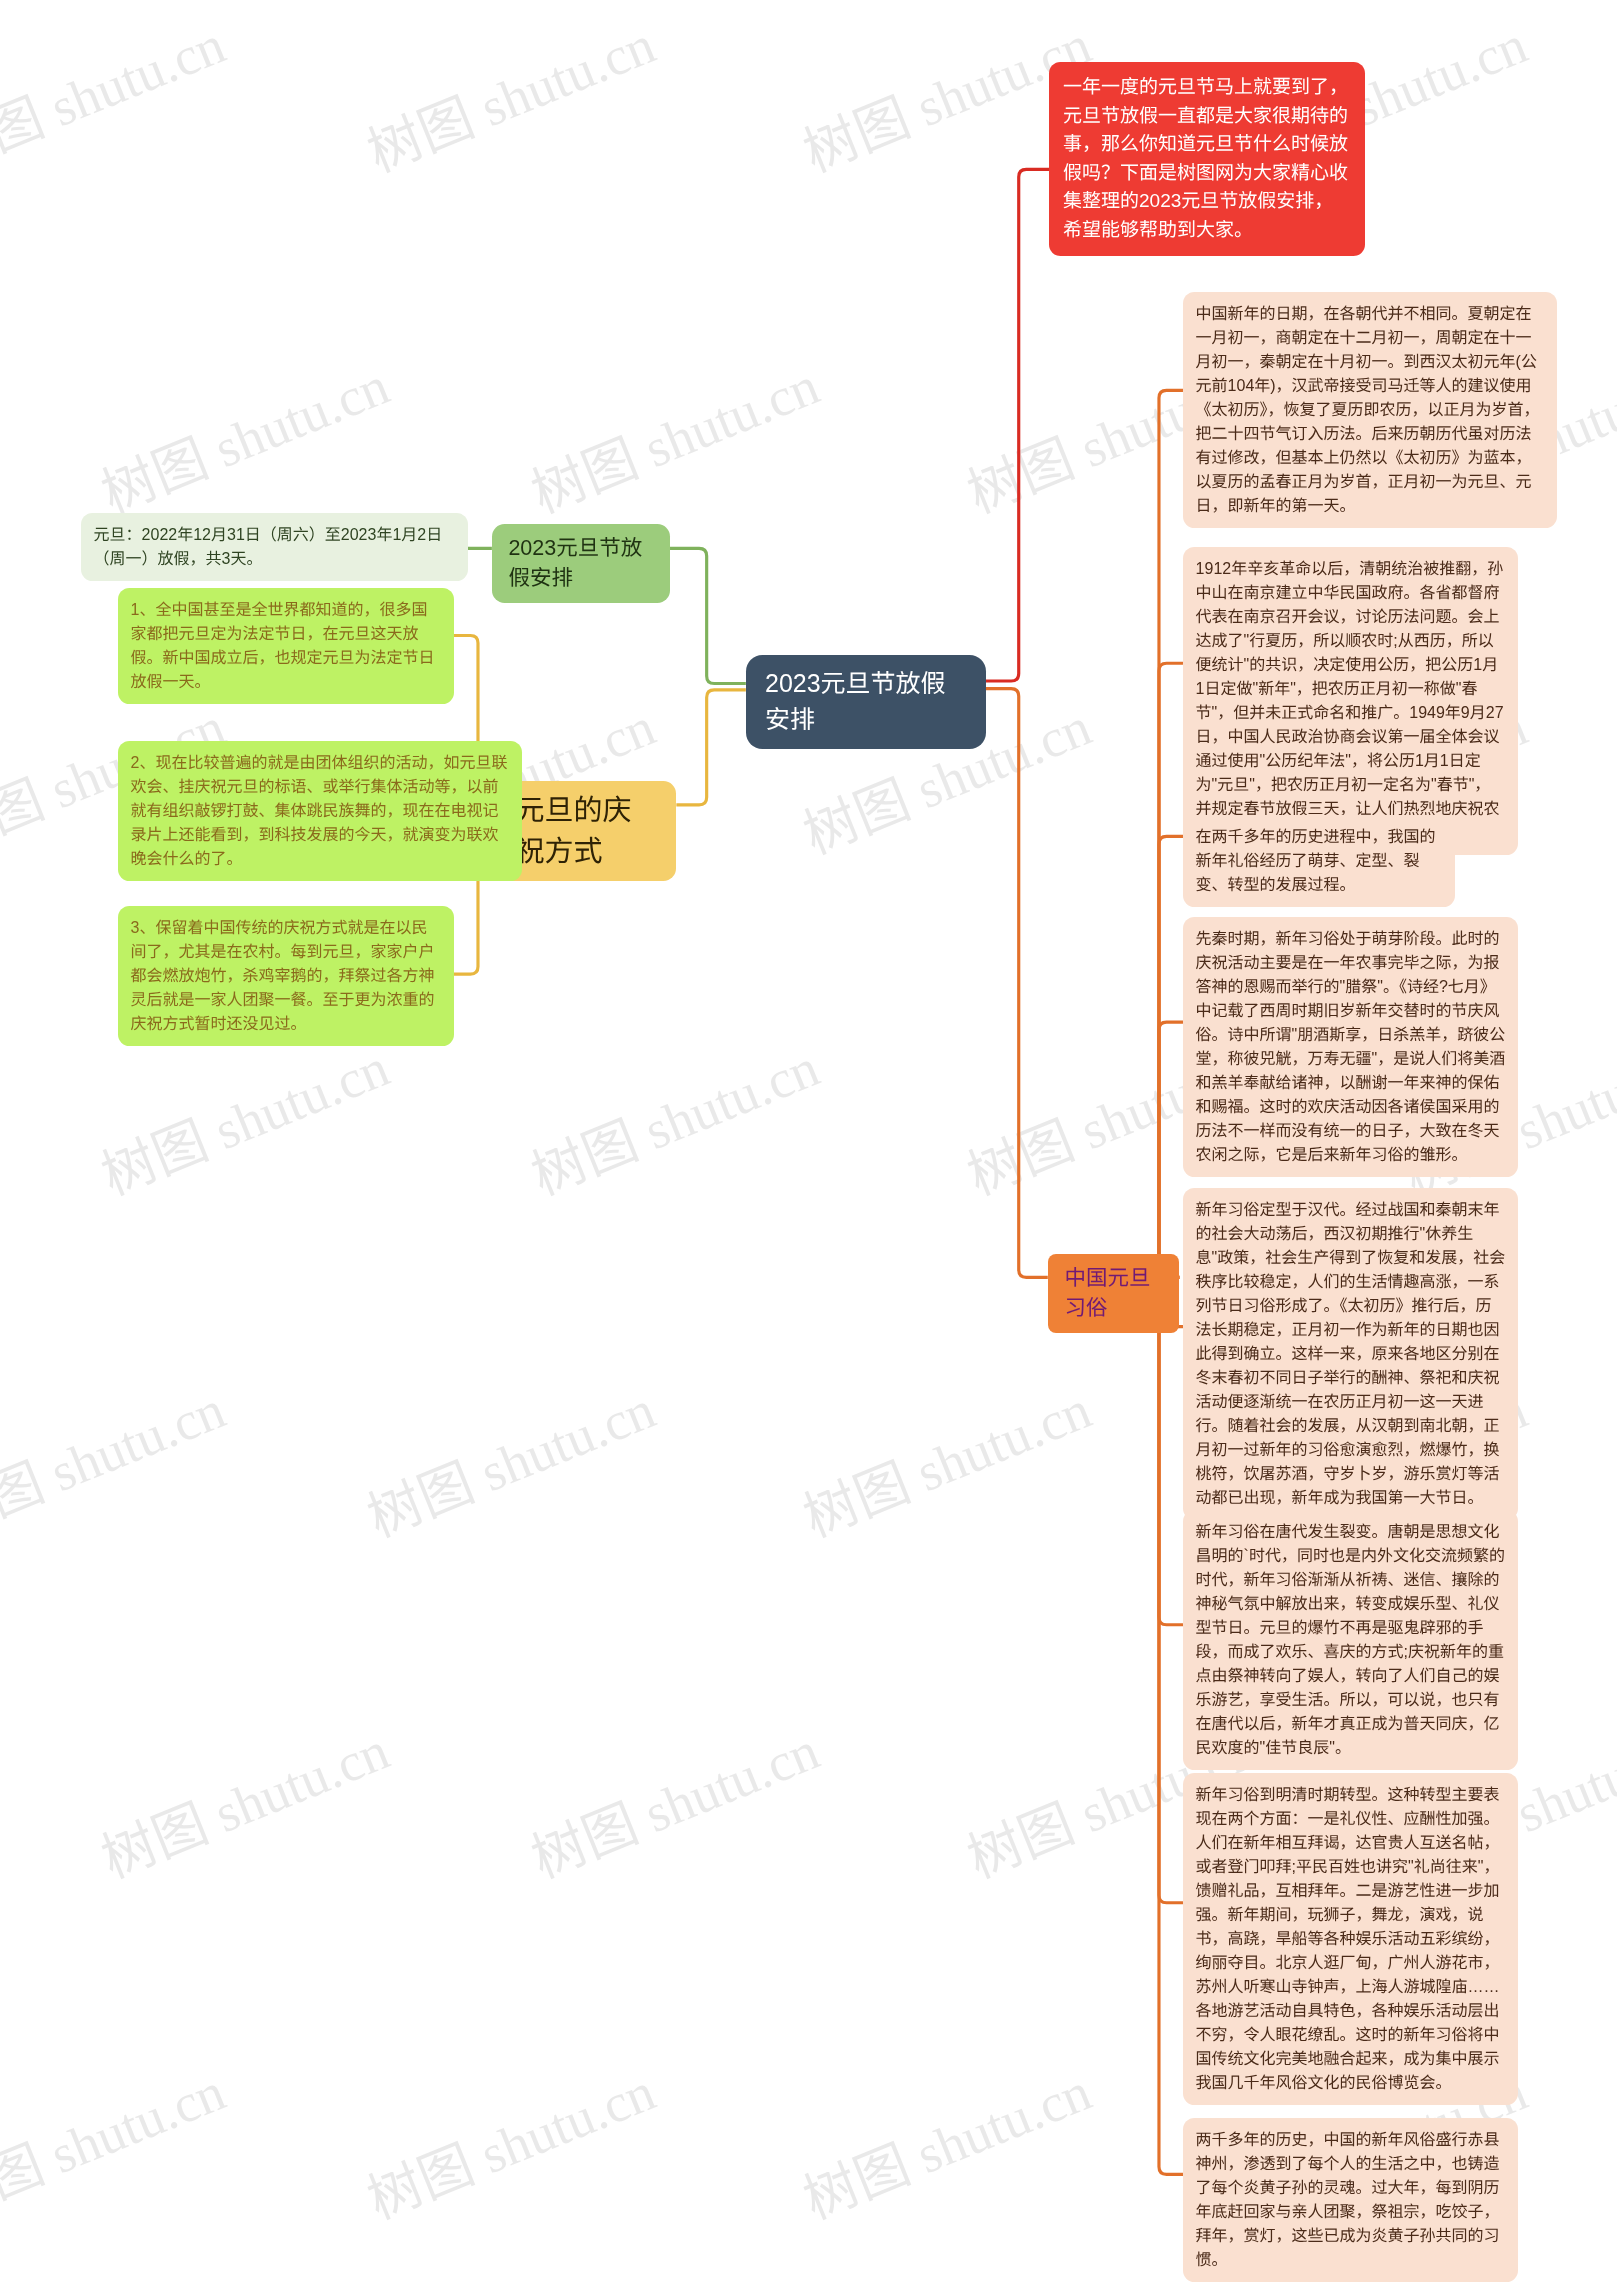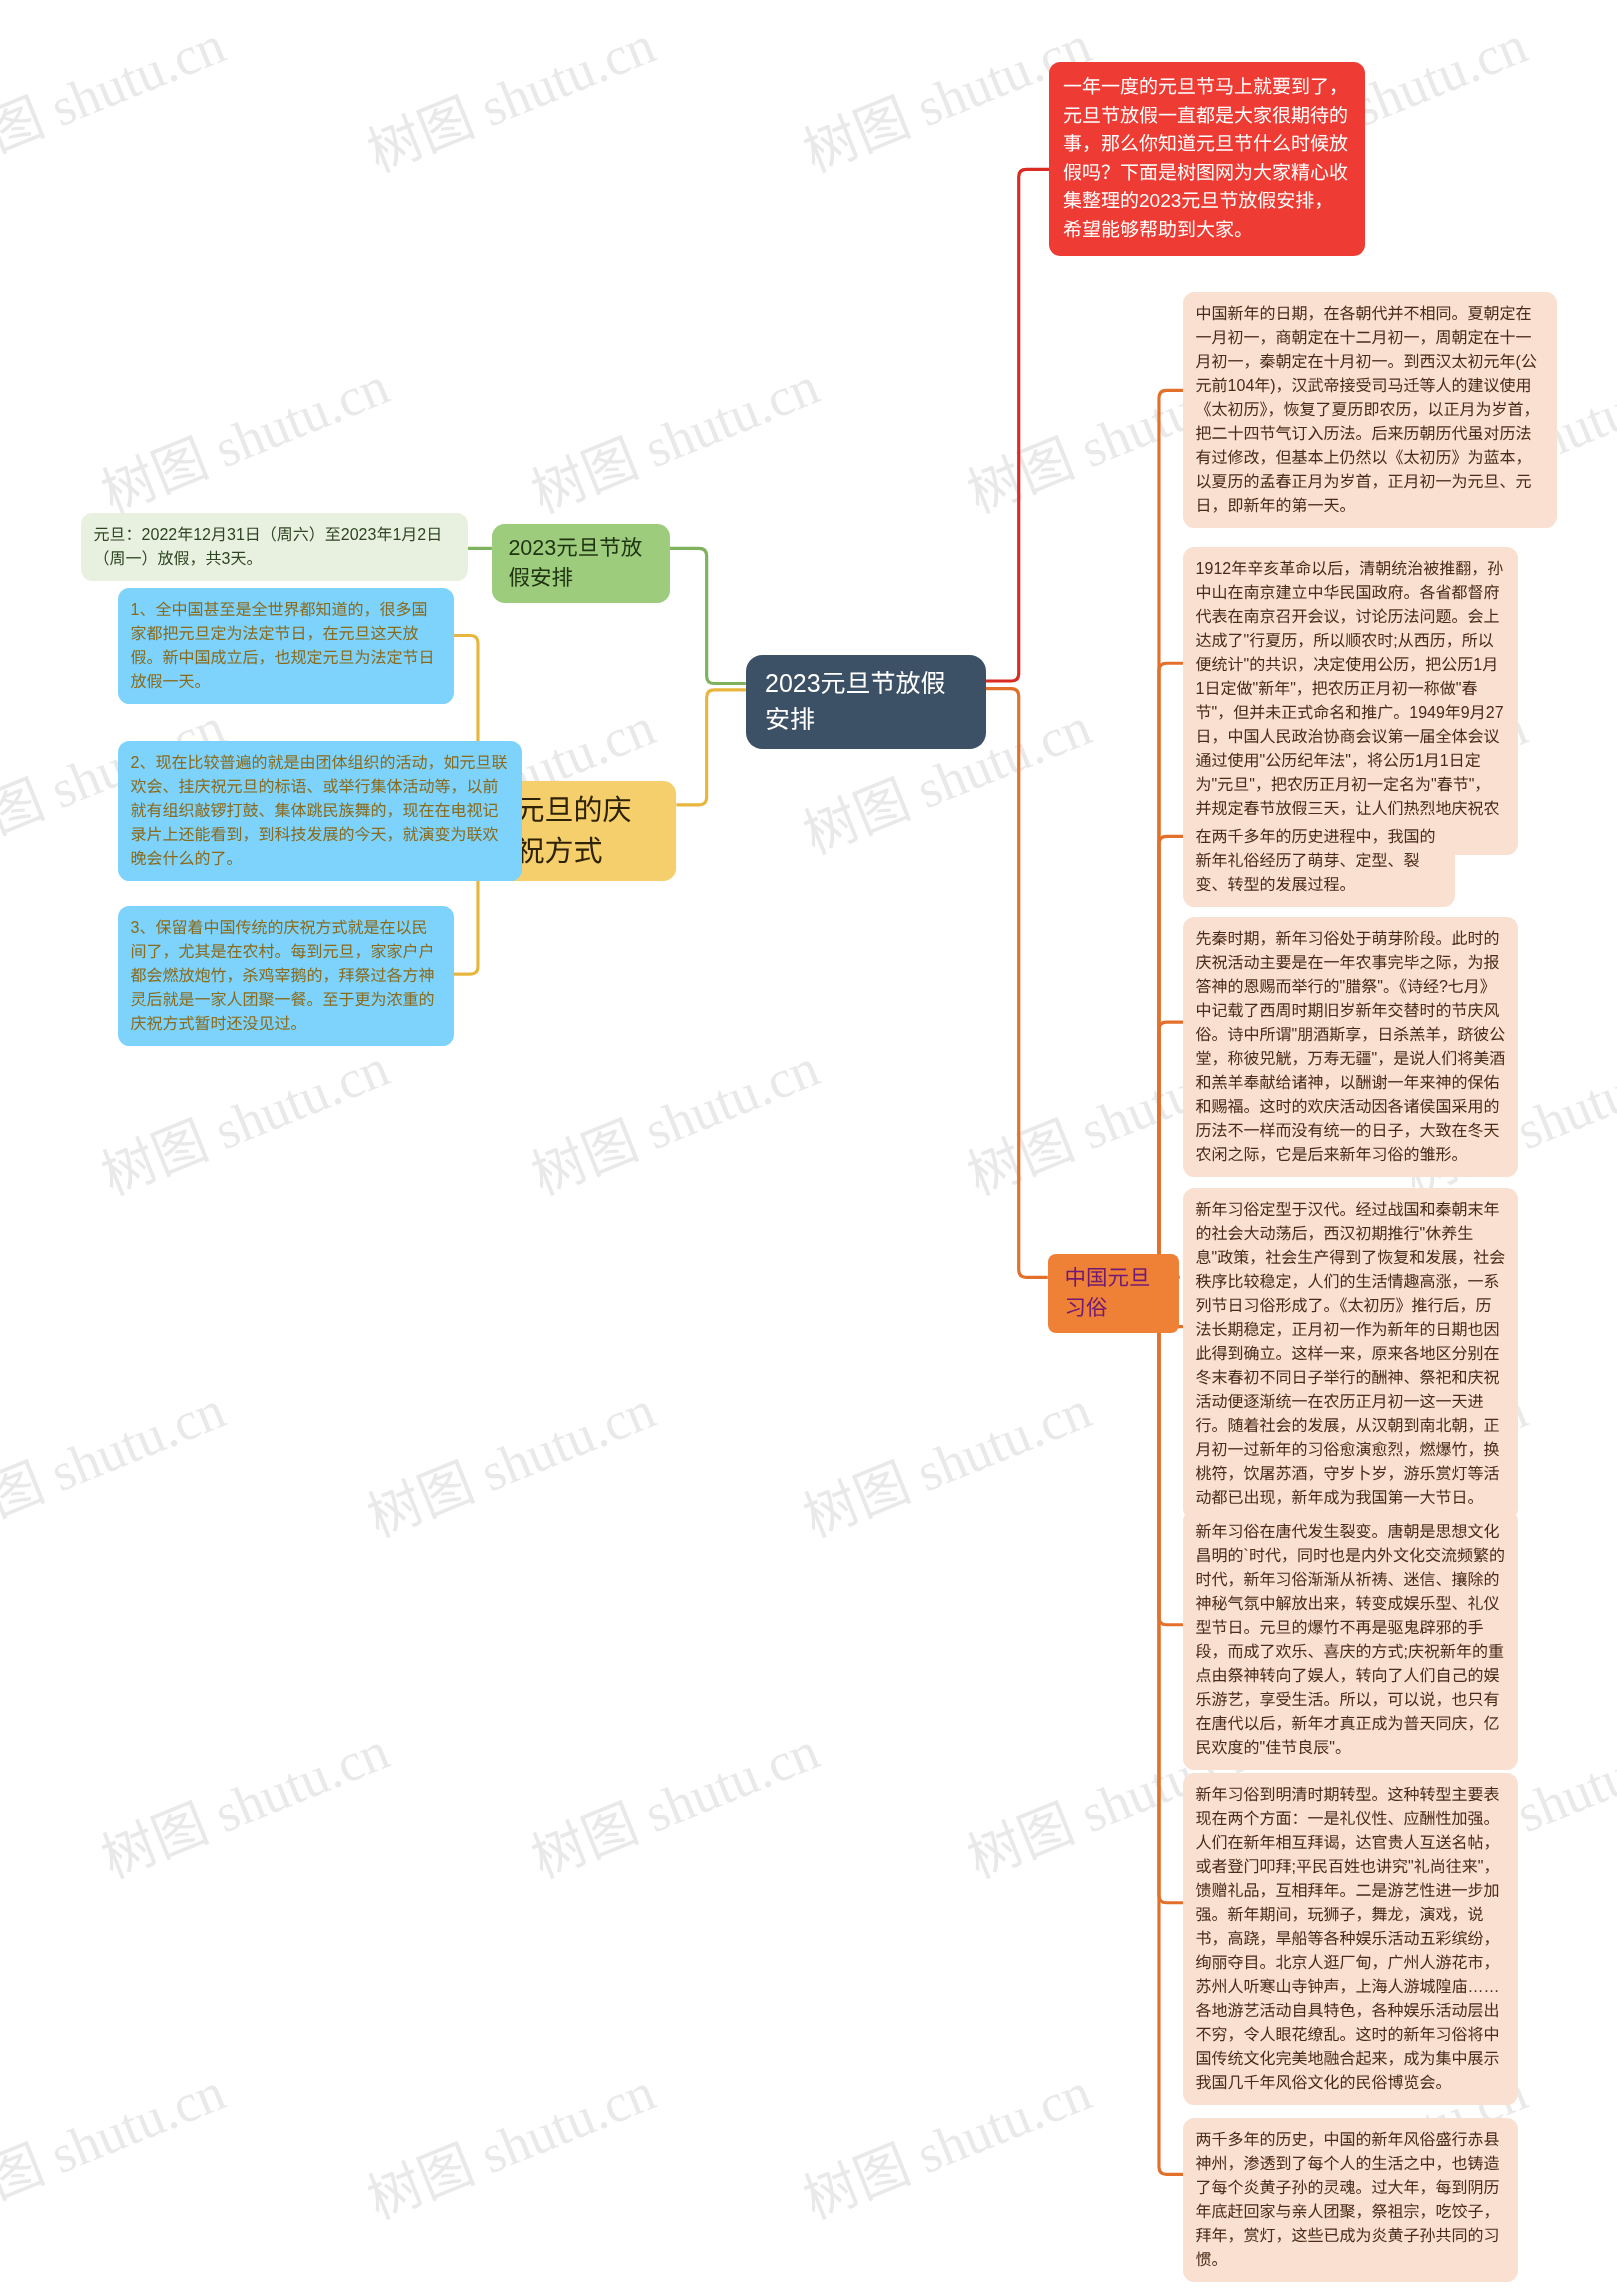--- a/index.html
+++ b/index.html
@@ -81,21 +81,21 @@
 
   
   .leaf {
     font-size:16px;
     padding:10px 12.6px;
     border-radius:11.4px;
     align-items:flex-start;
     line-height:1.5;
   }
   .leaf-green  { background:#e8f1e0; color:#2f4422; }
-  .leaf-yellow { background:#7dd3fc; color:#8a6a1c; }
+  .leaf-yellow { background:#bef264; color:#8a6a1c; }
   .leaf-orange { background:#fae0d0; color:#4a2a18; }
 
   
   .callout-red {
     background:#ee3b33;
     color:#ffffff;
     font-size:19px;
     padding:11.4px 14px;
     border-radius:11.4px;
     line-height:1.5;

